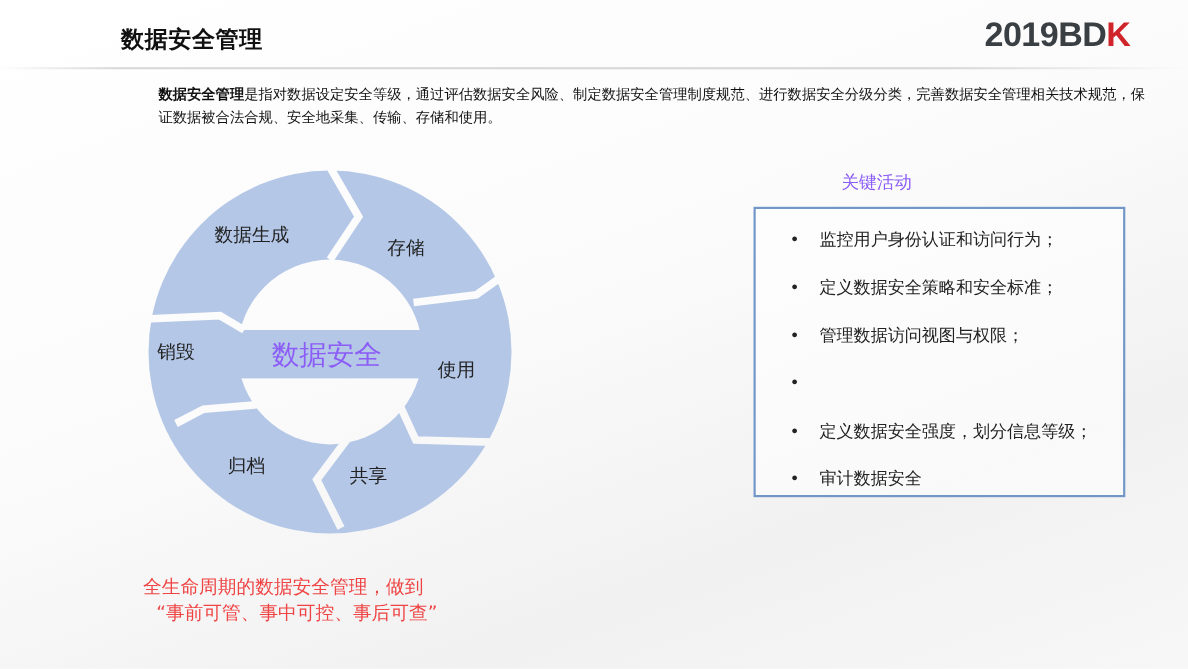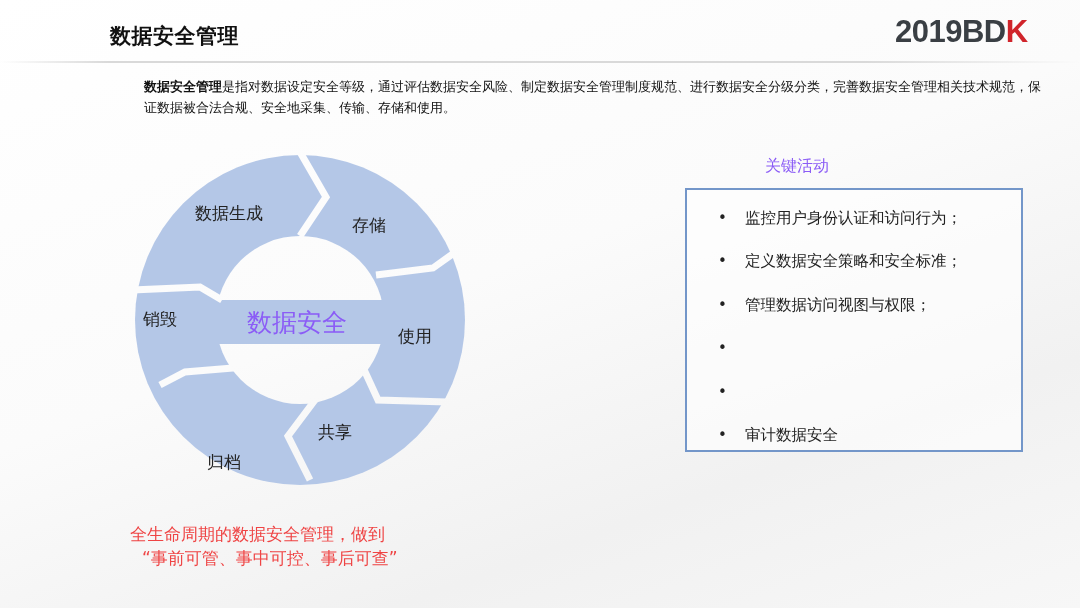--- a/index.html
+++ b/index.html
@@ -89,32 +89,32 @@
       </g>
     </mask>
   </defs>
   <rect x="120" y="150" width="360" height="350" fill="#b4c7e7" mask="url(#ringMask)"></rect>
 </svg>
 
 <div class="seg-label" style="left:195px; top:202px;">数据生成</div>
 <div class="seg-label" style="left:352px; top:214px;">存储</div>
 <div class="seg-label" style="left:398px; top:325px;">使用</div>
 <div class="seg-label" style="left:318px; top:421px;">共享</div>
-<div class="seg-label" style="left:207px; top:412px;margin-top:39px;">归档</div>
+<div class="seg-label" style="left:207px; top:412px;">归档</div>
 <div class="seg-label" style="left:143px; top:308px;">销毁</div>
 <div class="center-label">数据安全</div>
 
 <div class="caption">
   <span>全生命周期的数据安全管理，做到</span>
   <span class="l2">“事前可管、事中可控、事后可查”</span>
 </div>
 
 <div class="ka-title">关键活动</div>
 <div class="ka-box">
   <ul class="ka-list">
     <li class="ka-item"><span class="bullet">•</span><span>监控用户身份认证和访问行为；</span></li>
     <li class="ka-item"><span class="bullet">•</span><span>定义数据安全策略和安全标准；</span></li>
     <li class="ka-item"><span class="bullet">•</span><span>管理数据访问视图与权限；</span></li>
     <li class="ka-item"><span class="bullet">•</span></li>
-    <li class="ka-item"><span class="bullet">•</span></li>
+    <li class="ka-item"><span class="bullet">•</span><span>定义数据安全强度，划分信息等级；</span></li>
     <li class="ka-item"><span class="bullet">•</span><span>审计数据安全</span></li>
   </ul>
 </div>
 
 </body></html>

